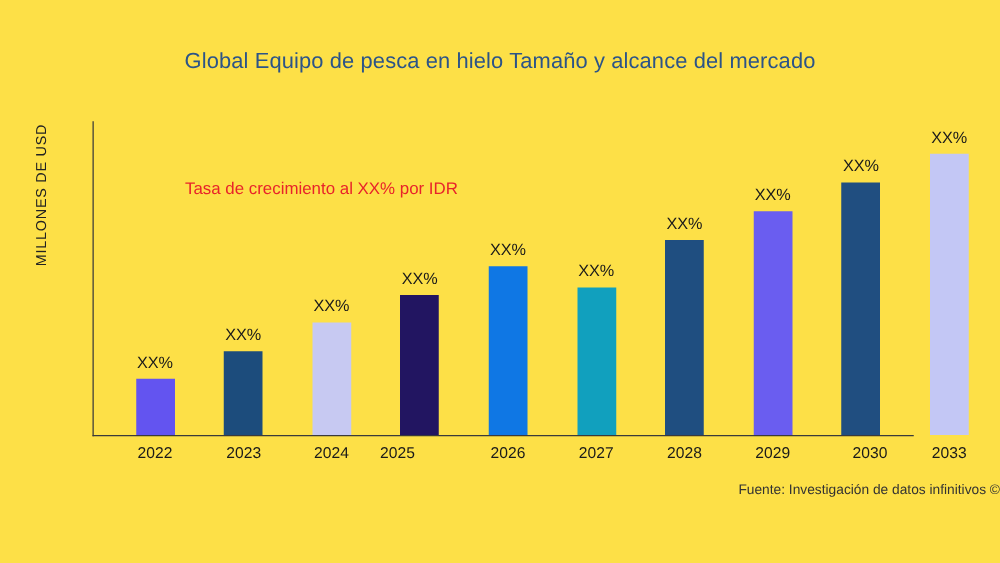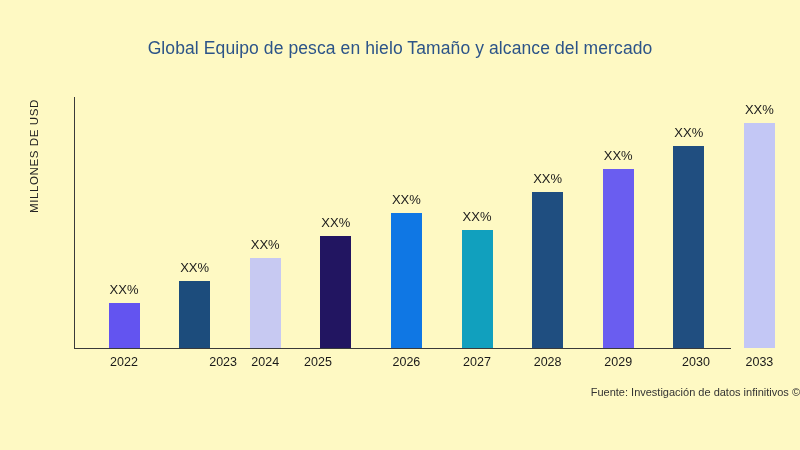--- a/index.html
+++ b/index.html
@@ -10,21 +10,21 @@
   body {
     width: 800px;
     height: 450px;
     font-family: "Liberation Sans", sans-serif;
     overflow: hidden;
   }
   #chart-root {
     position: relative;
     width: 800px;
     height: 450px;
-    background: #fef9c3;
+    background: #fde047;
   }
   #chart-title {
     position: absolute;
     left: 0;
     top: 38px;
     width: 800px;
     text-align: center;
     font-size: 17.5px;
     color: #2c5488;
     font-family: "Liberation Sans", sans-serif;
@@ -122,20 +122,21 @@
 
   <div id="chart-title">Global Equipo de pesca en hielo Tamaño y alcance del mercado</div>
 
   <div id="y-axis-label">MILLONES DE USD</div>
 
   <div id="plot-area">
 
     <div id="axis-line-y"></div>
     <div id="axis-line-x"></div>
 
+    <div id="growth-note">Tasa de crecimiento al XX% por IDR</div>
 
     <div id="bars-layer">
         <div class="bar-group" style="left: 108.5px; top: 97px; height: 251px; width: 31px; position: absolute;">
           <div class="bar-rect" style="width: 31px; height: 44.8214px; background: rgb(99, 84, 240);"></div>
           <div class="bar-value-label" style="bottom: 50.8214px;">XX%</div>
         </div>
         <div class="bar-group" style="left: 179.1px; top: 97px; height: 251px; width: 31px; position: absolute;">
           <div class="bar-rect" style="width: 31px; height: 66.7341px; background: rgb(28, 76, 124);"></div>
           <div class="bar-value-label" style="bottom: 72.7341px;">XX%</div>
         </div>
@@ -167,21 +168,21 @@
           <div class="bar-rect" style="width: 31px; height: 202.194px; background: rgb(32, 78, 128);"></div>
           <div class="bar-value-label" style="bottom: 208.194px;">XX%</div>
         </div>
         <div class="bar-group" style="left: 743.9px; top: 97px; height: 251px; width: 31px; position: absolute;">
           <div class="bar-rect" style="width: 31px; height: 225.103px; background: rgb(195, 199, 245);"></div>
           <div class="bar-value-label" style="bottom: 231.103px;">XX%</div>
         </div>
       </div>
     <div id="ticks-layer">
         <div class="x-tick-label" style="left: 94px; width: 60px;">2022</div>
-        <div class="x-tick-label" style="left: 177px; width: 60px; text-align: right;">2023</div>
+        <div class="x-tick-label" style="left: 165px; width: 60px;">2023</div>
         <div class="x-tick-label" style="left: 235.2px; width: 60px;">2024</div>
         <div class="x-tick-label" style="left: 288px; width: 60px;">2025</div>
         <div class="x-tick-label" style="left: 376.4px; width: 60px;">2026</div>
         <div class="x-tick-label" style="left: 447px; width: 60px;">2027</div>
         <div class="x-tick-label" style="left: 517.6px; width: 60px;">2028</div>
         <div class="x-tick-label" style="left: 588.2px; width: 60px;">2029</div>
         <div class="x-tick-label" style="left: 666px; width: 60px;">2030</div>
         <div class="x-tick-label" style="left: 729.4px; width: 60px;">2033</div>
       </div>
 

